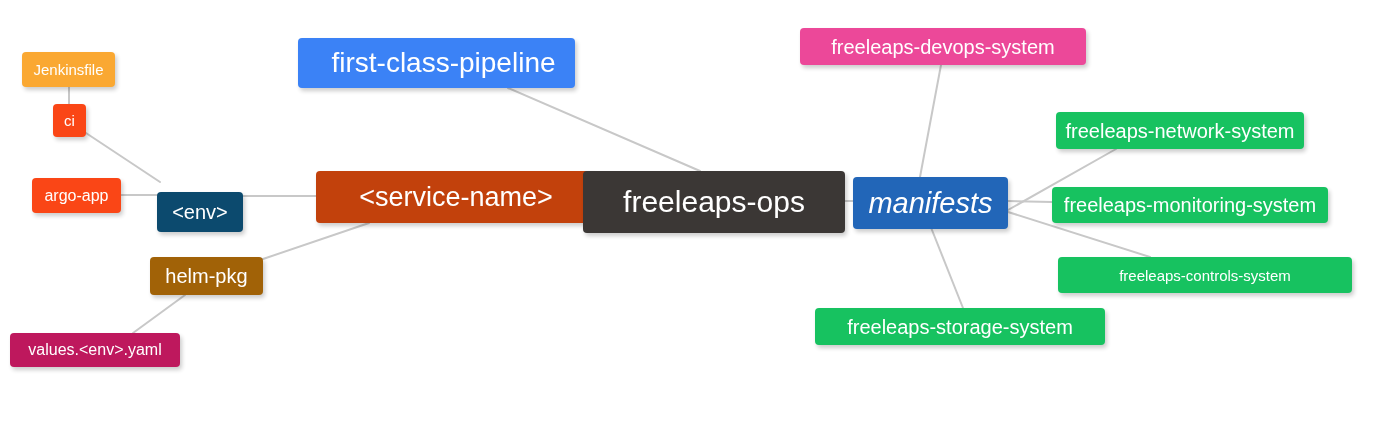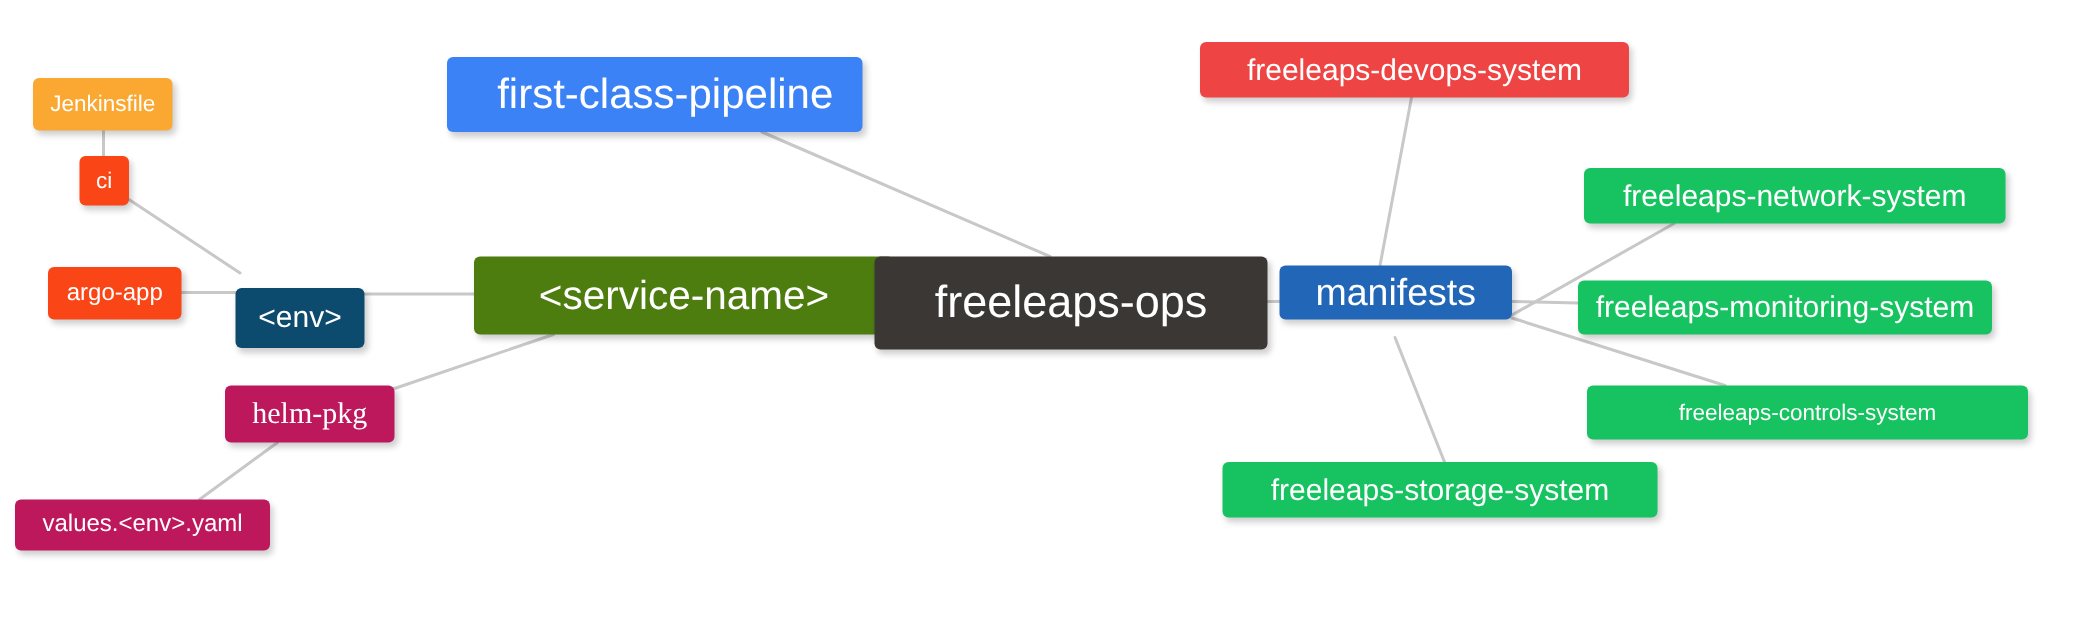--- a/index.html
+++ b/index.html
@@ -66,42 +66,42 @@
       </div>
       <div class="node" style="left: 53px; top: 104px; width: 33px; height: 33px; background: rgb(250, 70, 22); font-size: 15px;">
         <span class="node-label">ci</span>
       </div>
       <div class="node" style="left: 32px; top: 178px; width: 89px; height: 35px; background: rgb(250, 70, 22); font-size: 16px;">
         <span class="node-label">argo-app</span>
       </div>
       <div class="node" style="left: 157px; top: 177px; width: 86px; height: 40px; background: #0c4a6e; font-size: 20px; margin-top: 15px;">
         <span class="node-label">&lt;env&gt;</span>
       </div>
-      <div class="node" style="left: 150px; top: 257px; width: 113px; height: 38px; background: #be185d; font-size: 20px; font-family: Liberation Serif, serif;">
+      <div class="node" style="left: 150px; top: 257px; width: 113px; height: 38px; background: #a16207; font-size: 20px;">
         <span class="node-label">helm-pkg</span>
       </div>
       <div class="node" style="left: 10px; top: 333px; width: 170px; height: 34px; background: #be185d; font-size: 16px;">
         <span class="node-label">values.&lt;env&gt;.yaml</span>
       </div>
       <div class="node" style="left: 298px; top: 38px; width: 277px; height: 50px; background: #3b82f6; font-size: 28px; padding-left: 14px;">
         <span class="node-label">first-class-pipeline</span>
       </div>
-      <div class="node" style="left: 316px; top: 171px; width: 280px; height: 52px; background: #4d7c0f; font-size: 27px;">
+      <div class="node" style="left: 316px; top: 171px; width: 280px; height: 52px; background: #c2410c; font-size: 27px;">
         <span class="node-label">&lt;service-name&gt;</span>
       </div>
       <div class="node" style="left: 583px; top: 171px; width: 262px; height: 62px; background: rgb(59, 55, 53); font-size: 30px;">
         <span class="node-label">freeleaps-ops</span>
       </div>
-      <div class="node" style="left: 853px; top: 177px; width: 155px; height: 36px; background: rgb(34, 102, 184); font-size: 25px;">
+      <div class="node" style="left: 853px; top: 177px; width: 155px; height: 52px; background: rgb(34, 102, 184); font-size: 29px; font-style: italic;">
         <span class="node-label">manifests</span>
       </div>
-      <div class="node" style="left: 800px; top: 28px; width: 286px; height: 37px; background: #ef4444; font-size: 20px;">
+      <div class="node" style="left: 800px; top: 28px; width: 286px; height: 37px; background: #ec4899; font-size: 20px;">
         <span class="node-label">freeleaps-devops-system</span>
       </div>
-      <div class="node" style="left: 1056px; top: 112px; width: 281px; height: 37px; background: rgb(23, 194, 96); font-size: 20px;">
+      <div class="node" style="left: 1056px; top: 112px; width: 248px; height: 37px; background: rgb(23, 194, 96); font-size: 20px;">
         <span class="node-label">freeleaps-network-system</span>
       </div>
       <div class="node" style="left: 1052px; top: 187px; width: 276px; height: 36px; background: rgb(23, 194, 96); font-size: 20px;">
         <span class="node-label">freeleaps-monitoring-system</span>
       </div>
       <div class="node" style="left: 1058px; top: 257px; width: 294px; height: 36px; background: rgb(23, 194, 96); font-size: 15px;">
         <span class="node-label">freeleaps-controls-system</span>
       </div>
       <div class="node" style="left: 815px; top: 308px; width: 290px; height: 37px; background: rgb(23, 194, 96); font-size: 20px;">
         <span class="node-label">freeleaps-storage-system</span>

